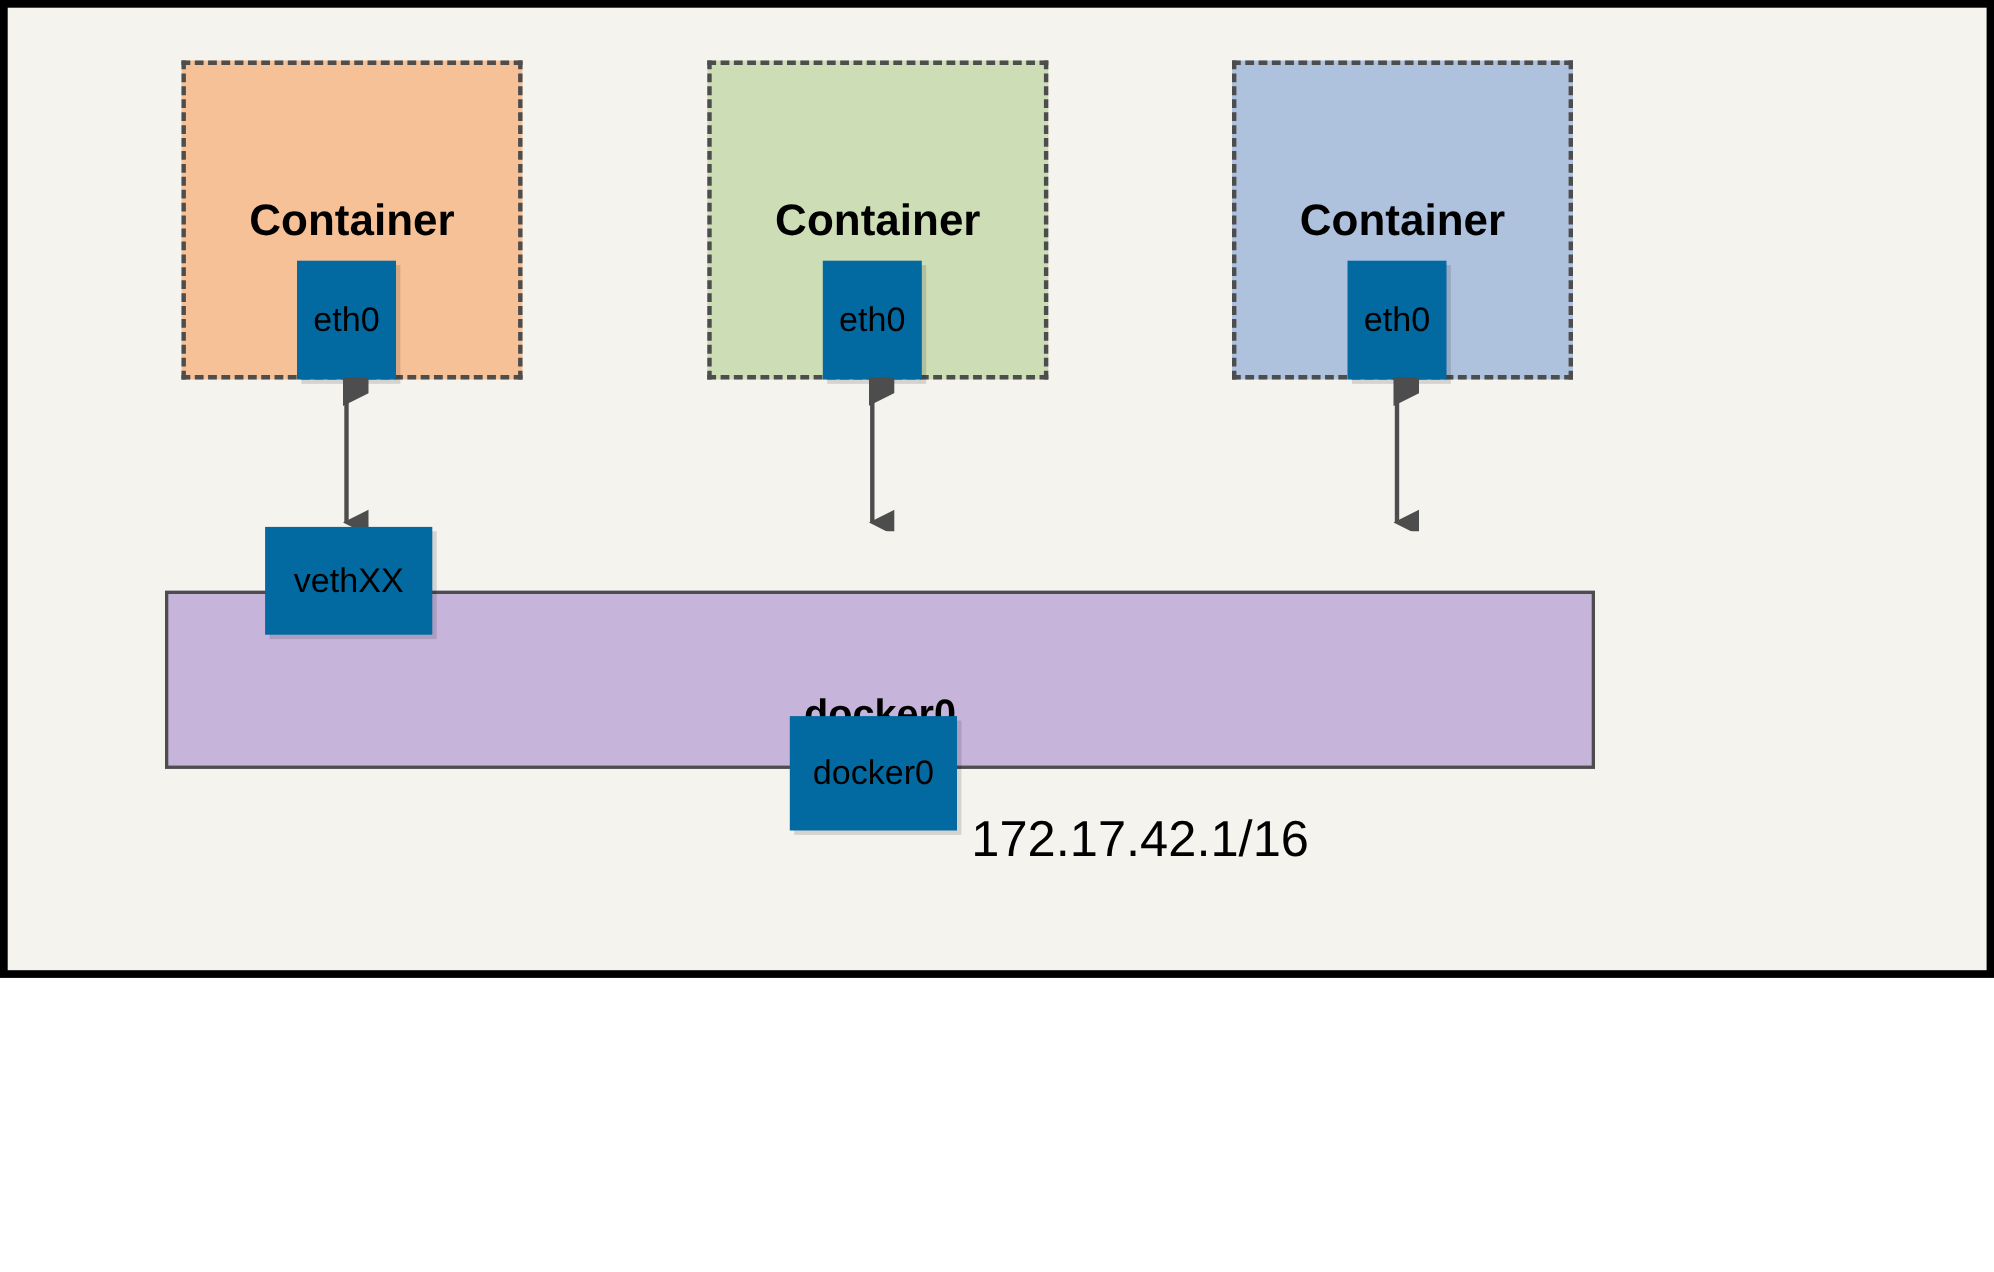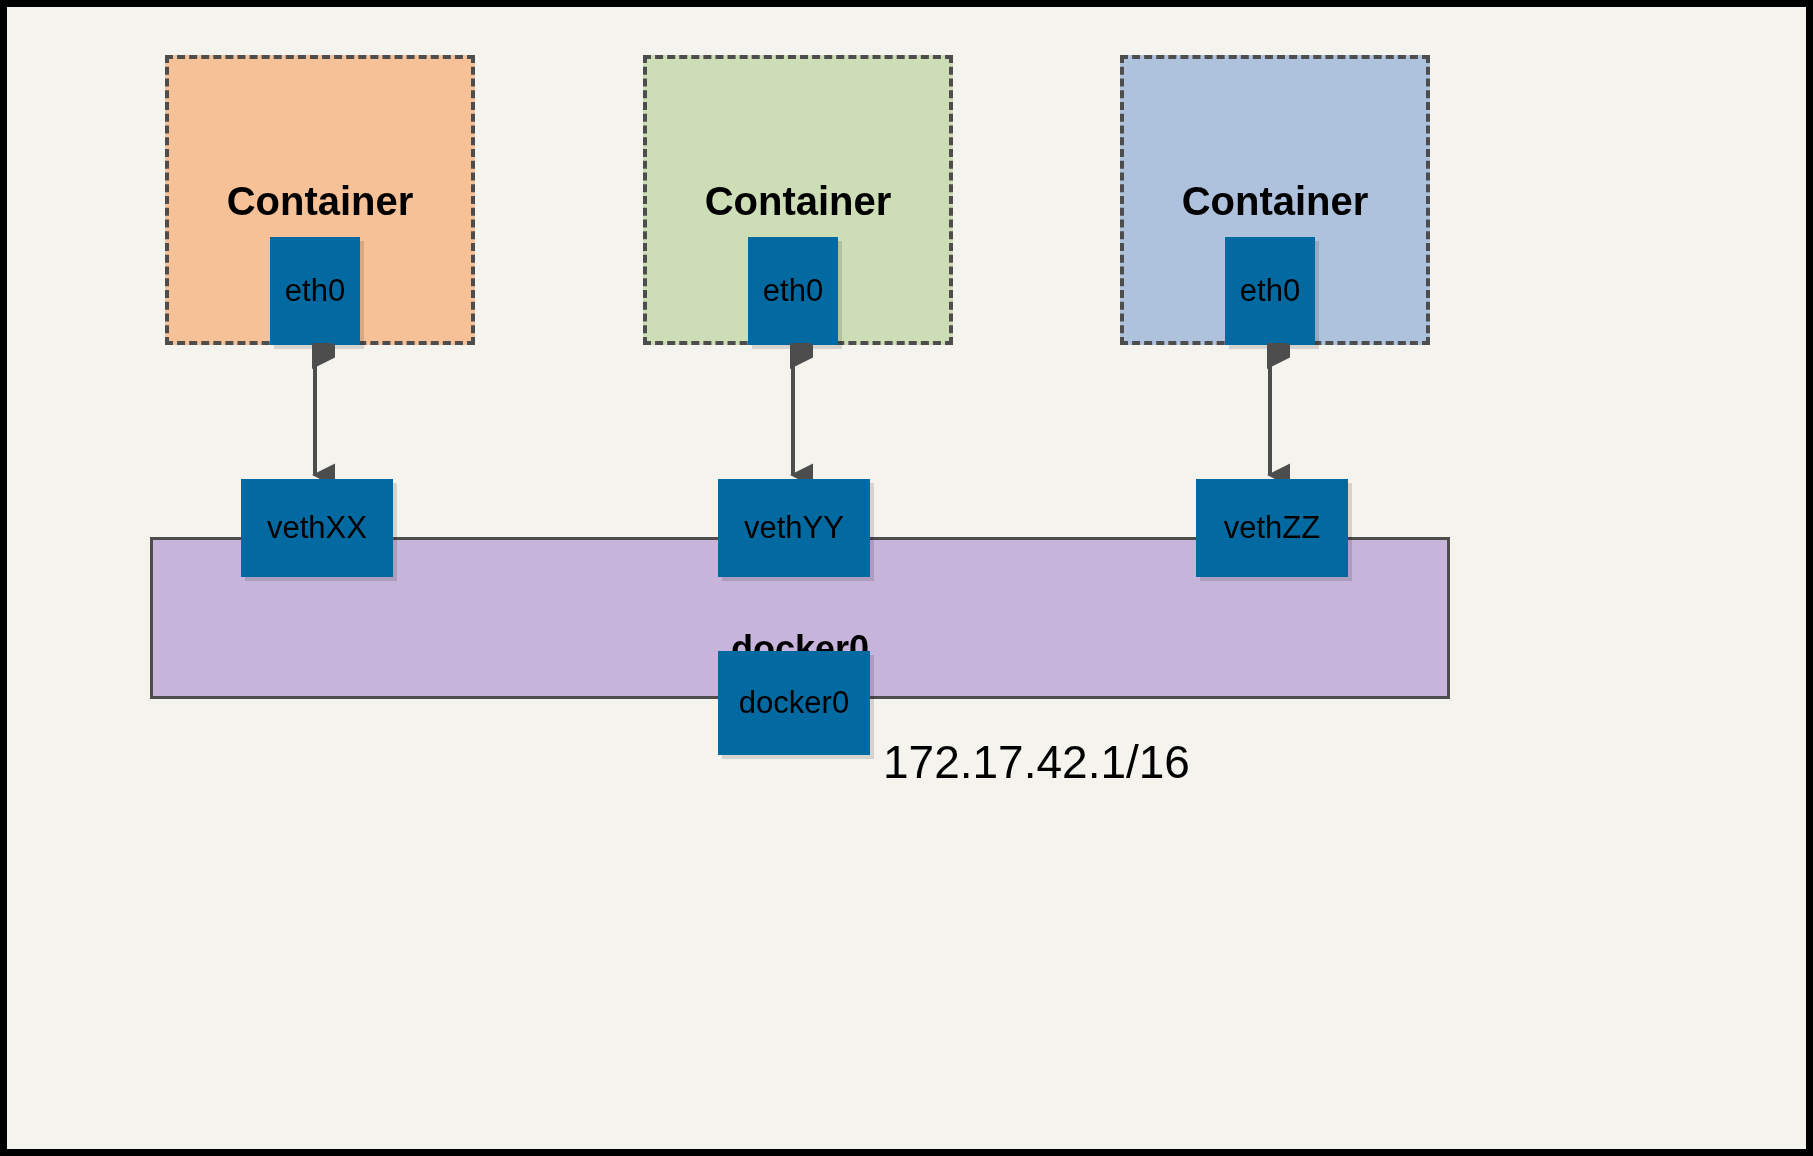--- a/index.html
+++ b/index.html
@@ -7,21 +7,21 @@
     padding: 0;
     background: #ffffff;
   }
   body {
     font-family: "Liberation Sans", sans-serif;
   }
 
   #canvas {
     position: relative;
     width: 1813px;
-    height: 1156px;
+    height: 889px;
     background: #F4F3EE;
     border: 7px solid #000000;
     box-sizing: border-box;
     overflow: hidden;
   }
 
   
   .container-box {
     position: absolute;
     box-sizing: border-box;
@@ -138,27 +138,21 @@
   </svg>
 
   <div id="docker-bar" style="left:143px; top:530px; width:1300px; height:162px;">
     <div id="docker-bar-label">docker0</div>
   </div>
 
   <div class="note" id="veth-1" style="left:234px; top:472px; width:152px; height:98px;">
     <span>vethXX</span>
   </div>
 
-  <div class="note" id="veth-2" style="left:711px; top:472px; width:152px; height:98px;">
-    <span>vethYY</span>
-  </div>
 
-  <div class="note" id="veth-3" style="left:1189px; top:472px; width:152px; height:98px;">
-    <span>vethZZ</span>
-  </div>
 
   <div class="note" id="docker0-note" style="left:711px; top:644px; width:152px; height:104px;">
     <span>docker0</span>
   </div>
 
   <div class="free-text" id="ip-label" style="left:876px; top:728px;">172.17.42.1/16</div>
 
 
 </div>
 

